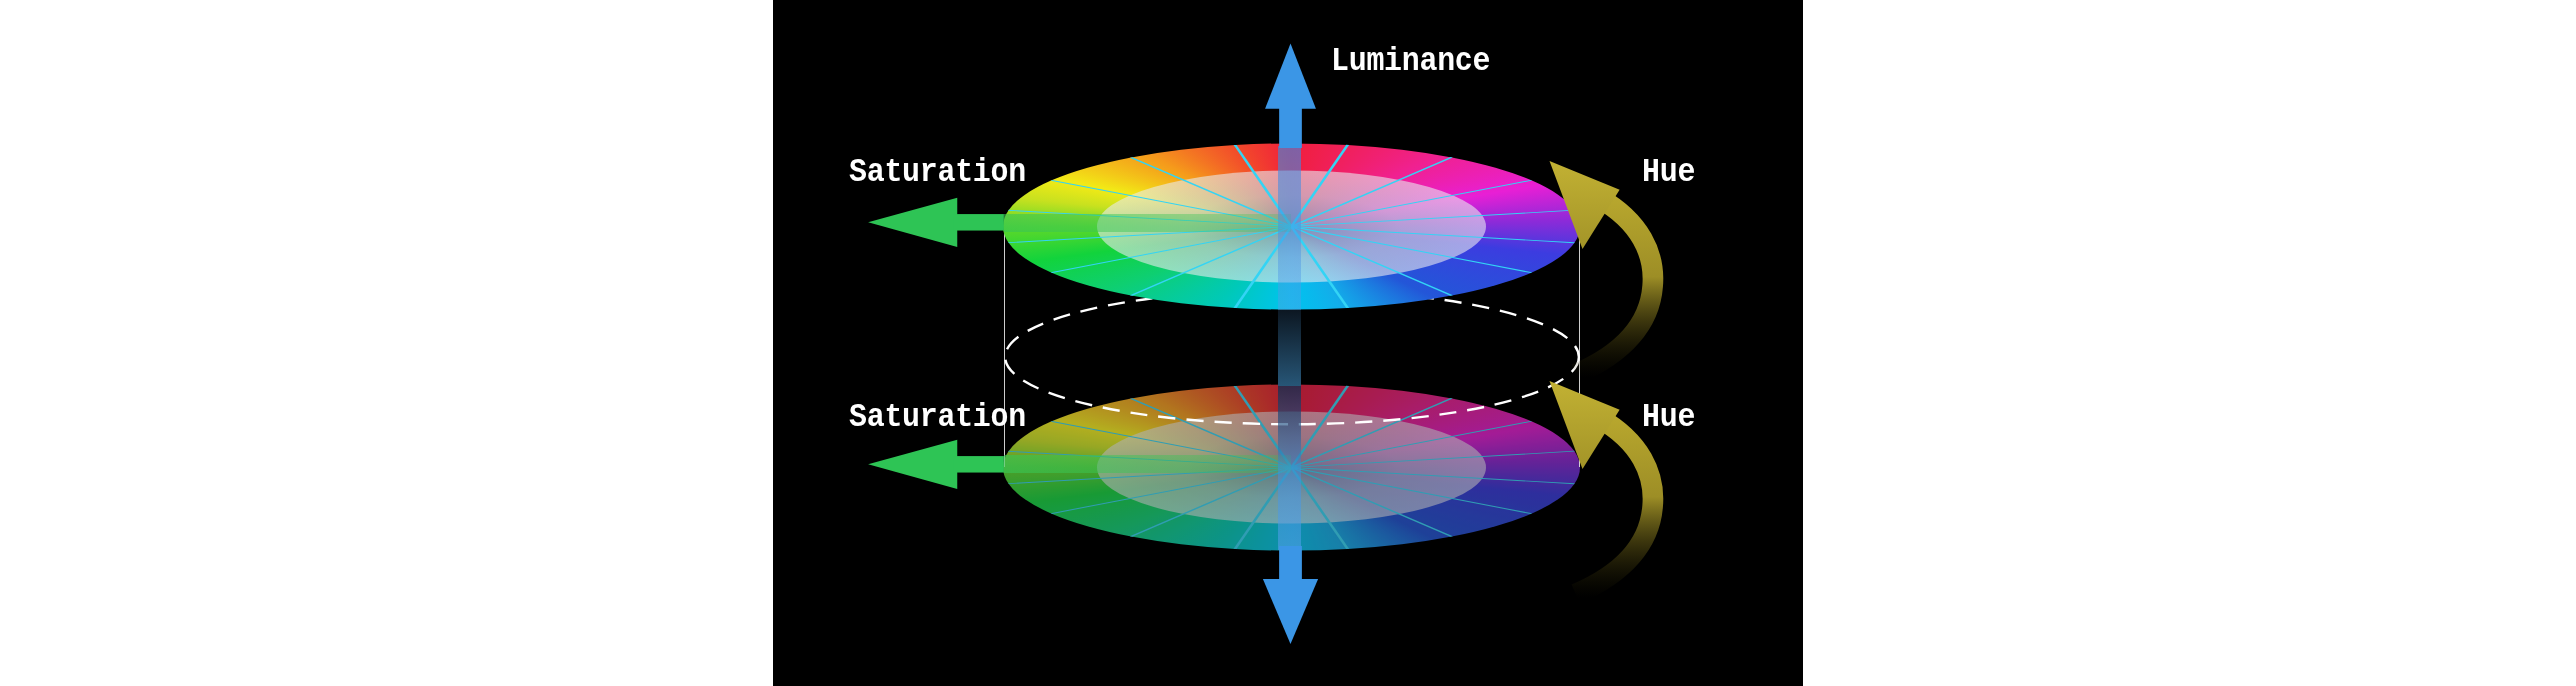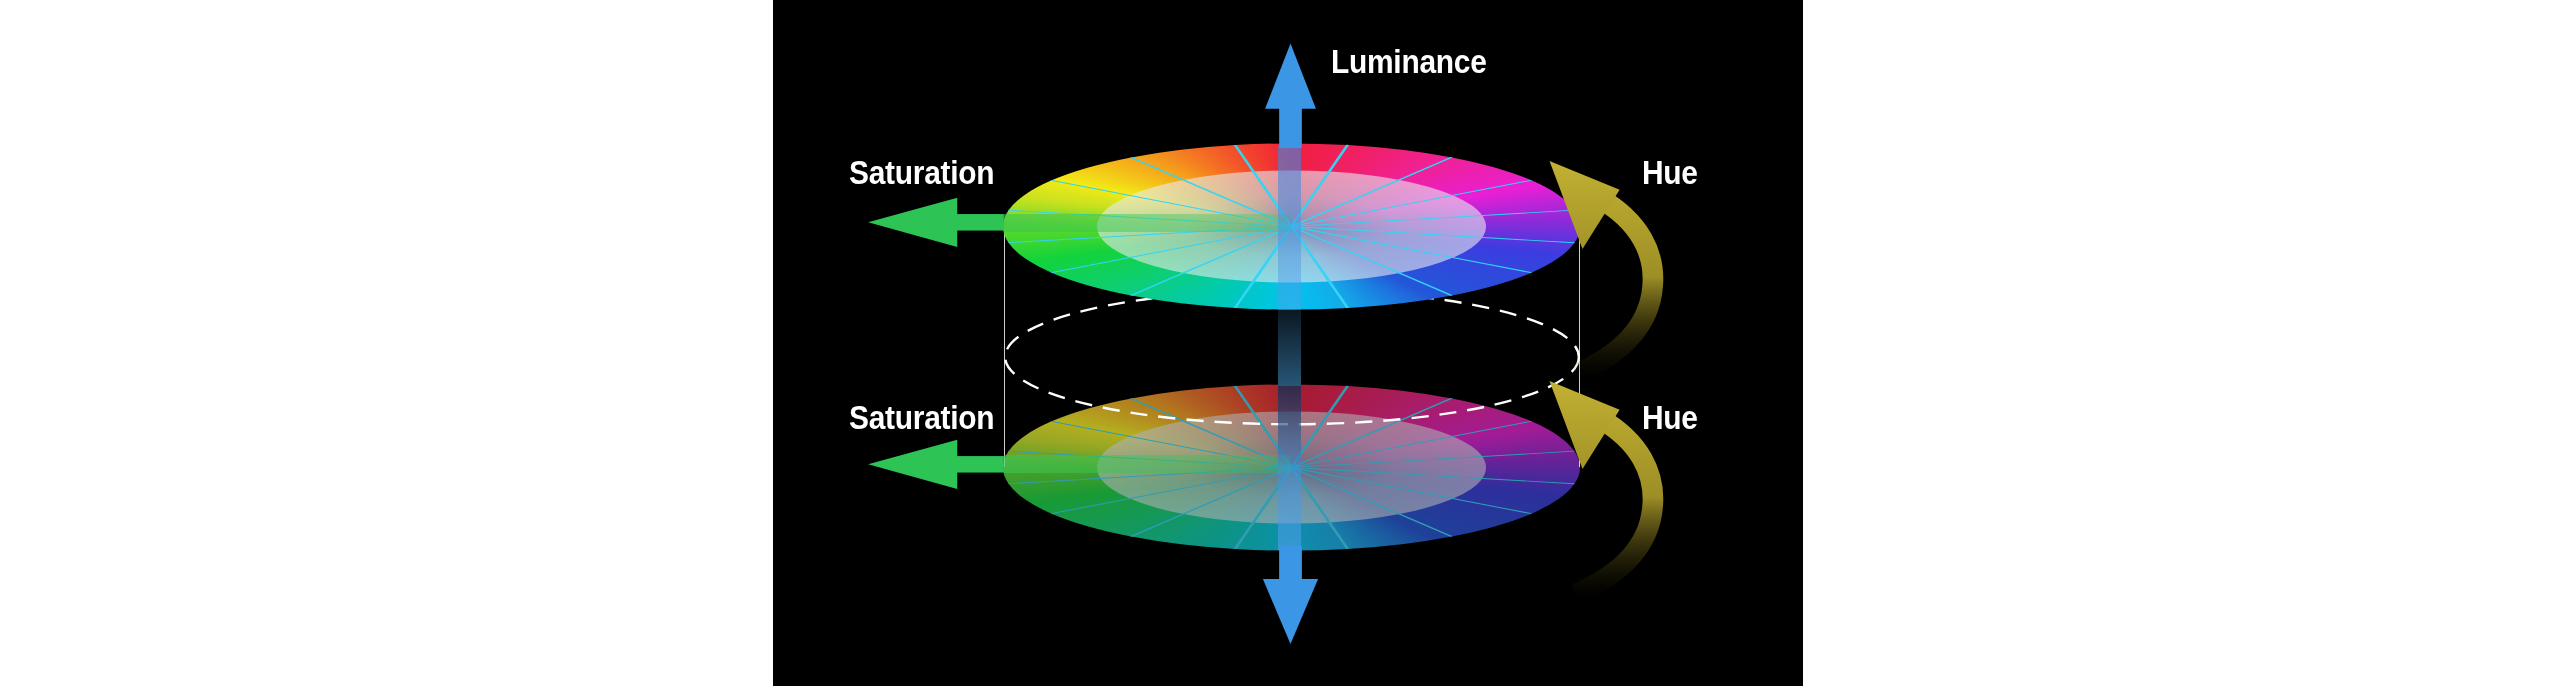--- a/index.html
+++ b/index.html
@@ -1,17 +1,17 @@
 <!DOCTYPE html>
 <html style="font-size:11px"><head>
 <meta charset="utf-8">
 <style>
   html,body{margin:0;padding:0;background:#ffffff;}
   .stage{position:relative;width:2576px;height:687px;background:#ffffff;overflow:hidden;
-         font-family:Liberation Sans, sans-serif;}
+         font-family:Liberation Mono, monospace;}
   .black-bg{position:absolute;left:773px;top:0;width:1030px;height:687px;background:#000000;z-index:0;}
 
   
   .wheel-wrap{position:absolute;left:1003px;width:577px;height:577px;
               transform:scaleY(0.288);transform-origin:50% 50%;}
   .wheel-upper{top:-62px;z-index:3;}
   .wheel-lower{top:179px;z-index:1;filter:brightness(0.75) saturate(0.9);}
   .hue-ring{position:absolute;inset:0;border-radius:50%;
     background:conic-gradient(from 0deg,
       #f01f3c 0deg,#f0218f 30deg,#e81fd5 60deg,#8f2ad8 85deg,#3c3ce0 110deg,

